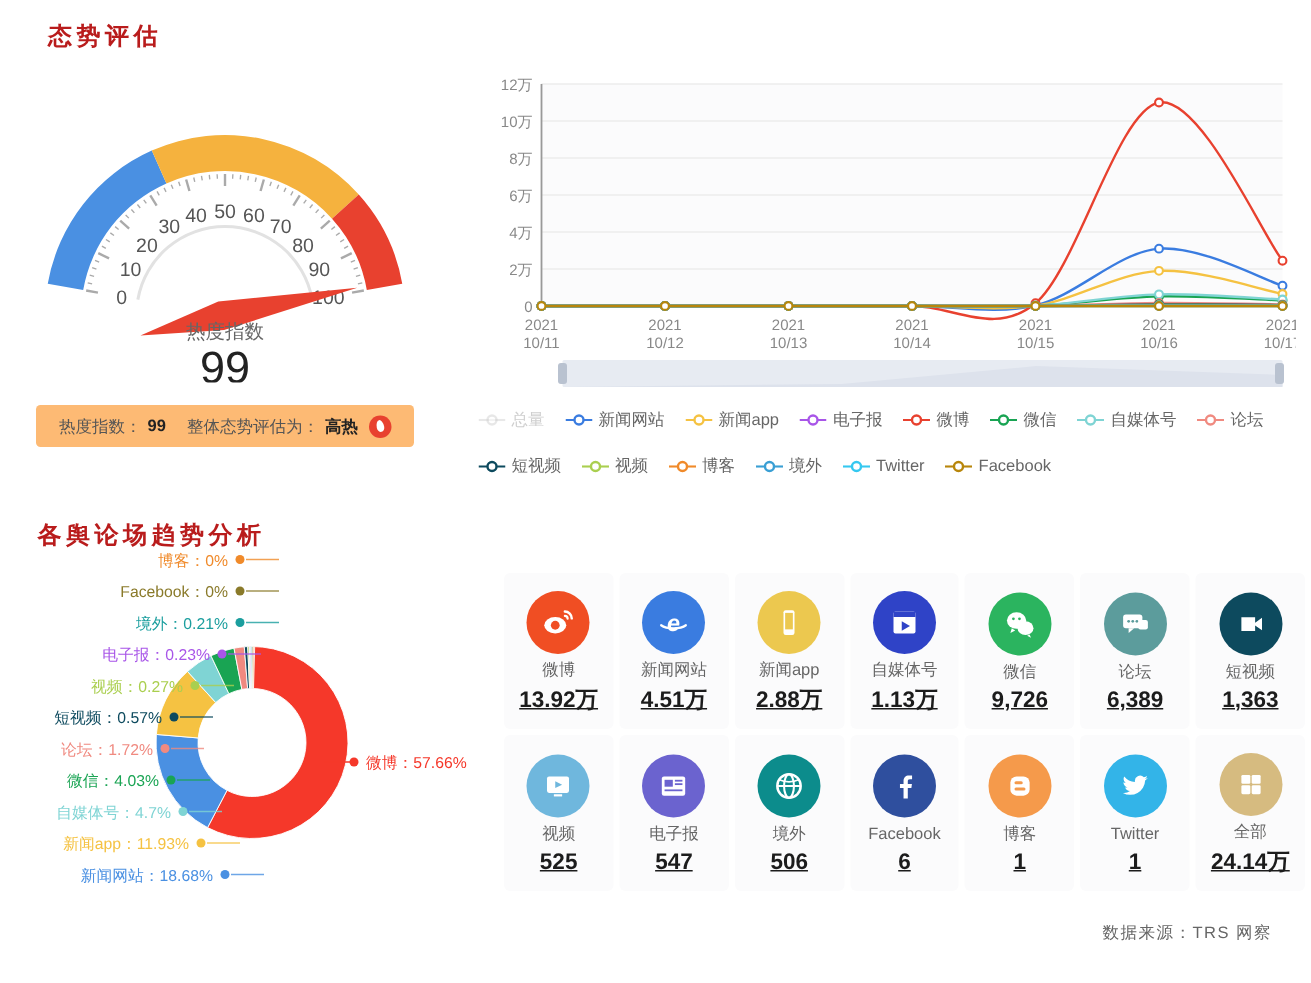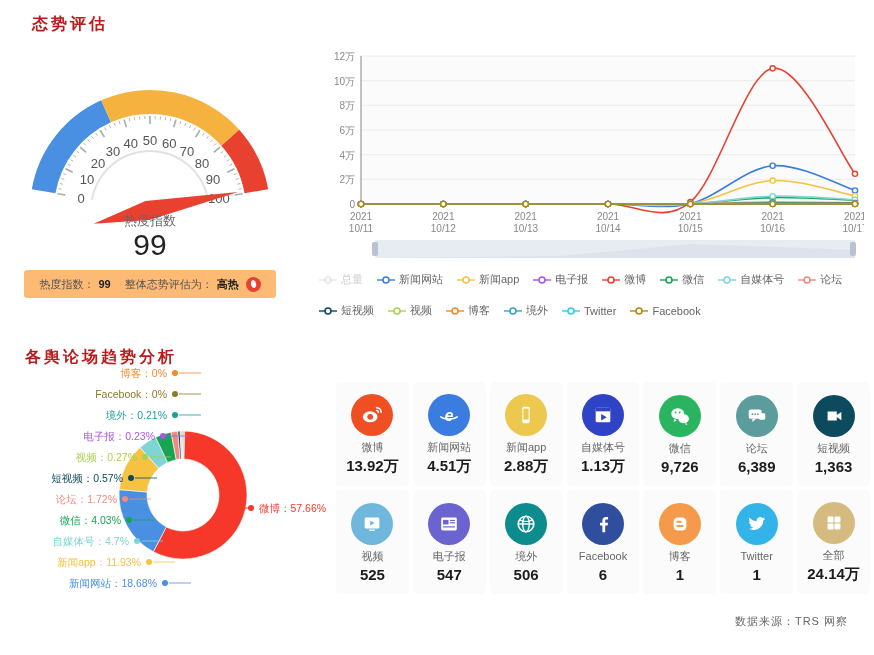--- a/index.html
+++ b/index.html
@@ -44,42 +44,42 @@
     position:absolute;left:14px;top:272px;width:545px;
     display:flex;flex-wrap:wrap;gap:16px 14px;
     font-size:11px;color:#666;
   }
   .legend-item{display:flex;align-items:center;gap:4px;white-space:nowrap;}
   .legend-mark{width:18px;height:10px;display:block;}
 
   
   #pie-panel{position:absolute;left:0;top:335px;width:330px;height:265px;}
   #pie-panel .panel-title{position:absolute;left:25px;top:12px;z-index:5;}
-  #pie-chart{position:absolute;left:15px;top:18px;width:330px;height:240px;}
+  #pie-chart{position:absolute;left:0;top:18px;width:330px;height:240px;}
 
   
   #stats-grid{
     position:absolute;left:336px;top:382px;width:534px;height:212px;
     display:grid;grid-template-columns:repeat(7,1fr);grid-template-rows:repeat(2,1fr);
     gap:4px 4px;
   }
   .stat-card{
     background:#fbfbfc;border-radius:4px;
     display:flex;flex-direction:column;align-items:center;justify-content:center;
     padding-top:2px;
   }
   .stat-icon{
     width:42px;height:42px;border-radius:50%;
     display:flex;align-items:center;justify-content:center;
     color:#fff;font-weight:bold;
     margin-bottom:5px;
   }
   .stat-icon svg{display:block;}
   .stat-label{font-size:11px;color:#666;line-height:1.2;margin-bottom:2px;}
-  .stat-value{font-size:15px;font-weight:bold;color:#1c1c1c;letter-spacing:0px;}
+  .stat-value{font-size:15px;font-weight:bold;color:#1c1c1c;letter-spacing:0px;text-decoration:underline;}
 
   
   #footer{
     position:absolute;right:26px;bottom:26px;
     font-size:11px;color:#666;letter-spacing:1px;white-space:nowrap;
   }
 
   text{font-family:"Liberation Sans","DejaVu Sans",sans-serif;}
 </style>
 </head>

